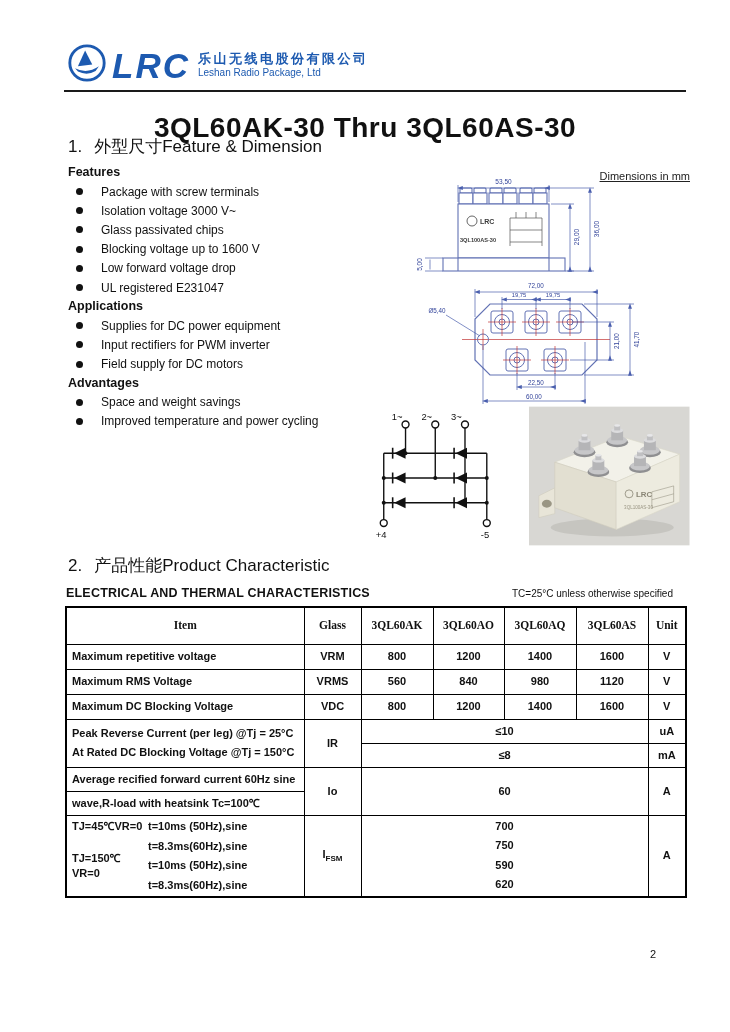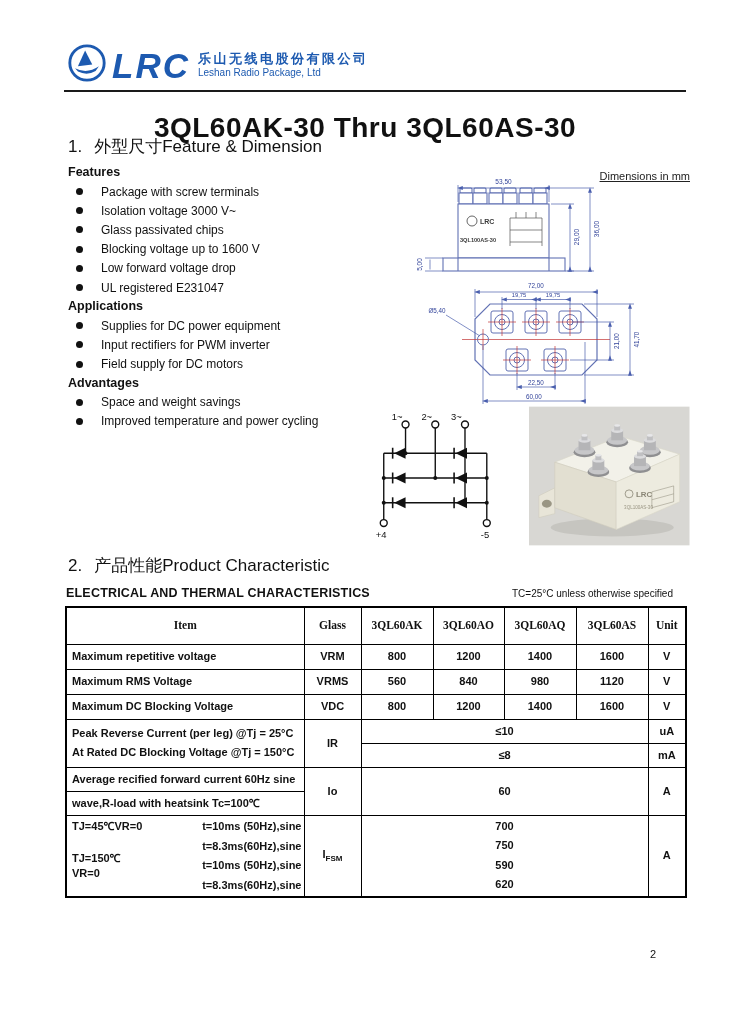--- a/index.html
+++ b/index.html
@@ -46,21 +46,21 @@
               font-size:11px;table-layout:fixed;}
   table.chars th,table.chars td{border:1.5px solid #000;font-weight:bold;padding:0 2px;
               text-align:center;vertical-align:middle;line-height:1.35;}
   table.chars{border:2px solid #000;}
   table.chars td.item{text-align:left;padding-left:5px;}
   table.chars thead tr{height:37px;}
   table.chars thead th{font-size:11.5px;font-family:Liberation Serif, serif;}
   tr.std{height:25px;}
   tr.half{height:24px;}
   tr.tall{height:82px;}
-  .fsm-line{display:flex;height:19.5px;align-items:center;justify-content:space-between;}
+  .fsm-line{display:flex;height:19.5px;align-items:center;}
   .fsm-line .cond{width:76px;flex:none;}
   .vline{height:19.5px;line-height:19.5px;}
   sub.sym{font-size:8px;font-weight:bold;}
 
   .page-num{position:absolute;top:948px;left:650px;font-size:11px;}
 </style>
 </head>
 <body>
 
 <div class="page">

